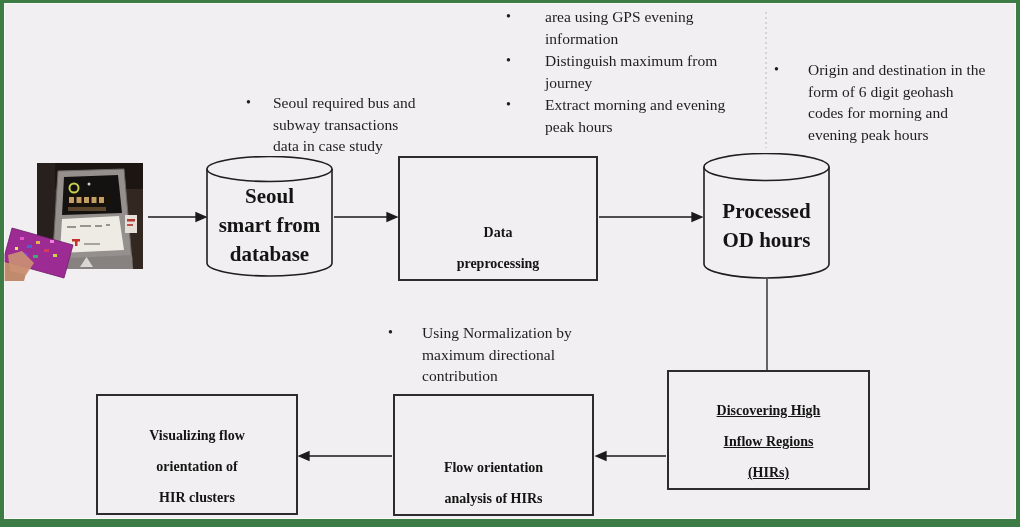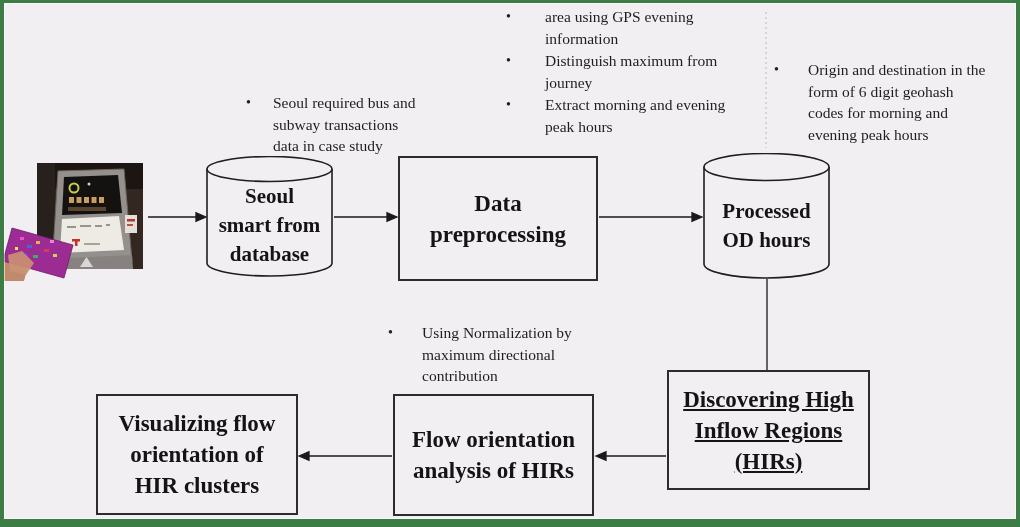--- a/index.html
+++ b/index.html
@@ -13,22 +13,22 @@
     position:absolute; inset:0; pointer-events:none; z-index:50;
     border-style:solid; border-color:#3e7c46;
     border-top-width:3px; border-left-width:4px; border-right-width:4px; border-bottom-width:8px;
     box-shadow: inset 0 0 0 1px rgba(255,255,255,0.55);
   }
   .overlay { position:absolute; left:0; top:0; z-index:5; pointer-events:none; }
 
   .rect-node {
     position:absolute; z-index:10;
     border:2px solid #2d2b2e; background:#f1eff1;
-    display:flex; flex-direction:column; align-items:center; justify-content:center;
-    text-align:center; font-weight:bold; font-size:23px; line-height:31px; color:#141414;
+    display:flex; flex-direction:column; align-items:center; justify-content:flex-end;
+    text-align:center; font-weight:bold; font-size:14px; line-height:31px; color:#141414;
   }
   .cylinder { position:absolute; z-index:10; }
   .cylinder svg { position:absolute; left:0; top:0; }
   .cyl-label {
     position:relative; z-index:2; text-align:center;
     font-weight:bold; font-size:21px; line-height:29px; color:#141414;
   }
   .note { position:absolute; z-index:8; font-size:15.5px; line-height:21.5px; color:#1e1e1e; }
   .bullet-item { display:flex; align-items:flex-start; margin-bottom:1px; }
   .bullet-dot { flex:0 0 auto; padding-left:6px; font-size:14px; line-height:21.5px; }

